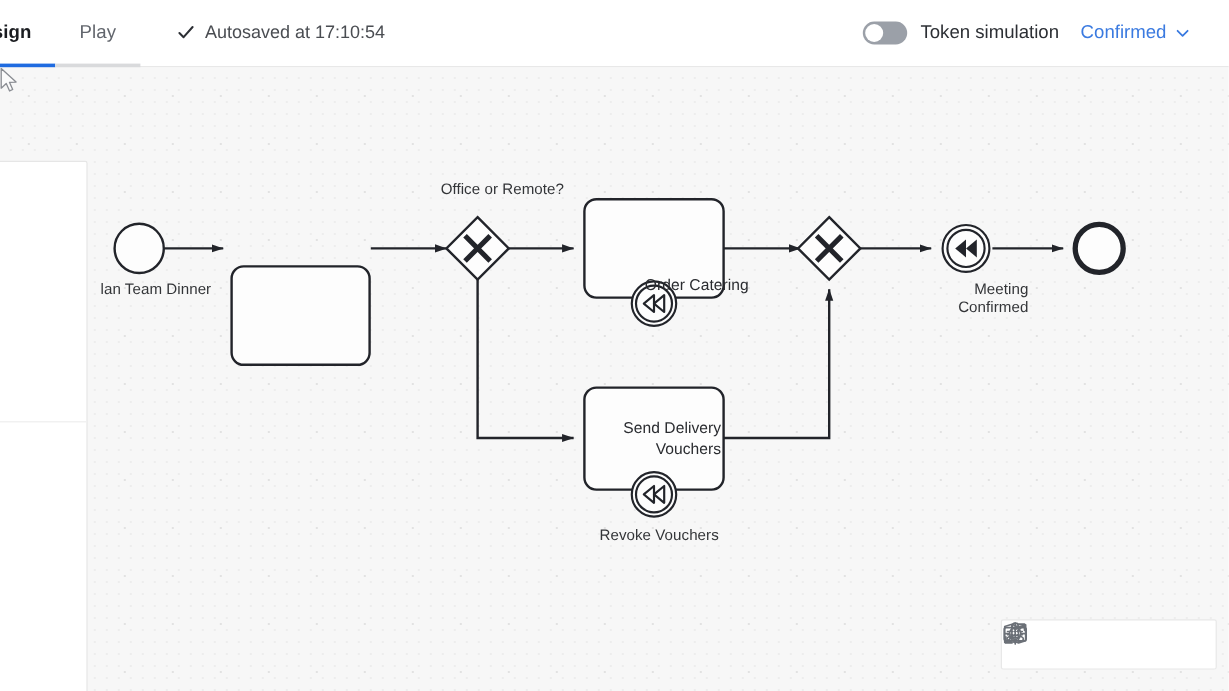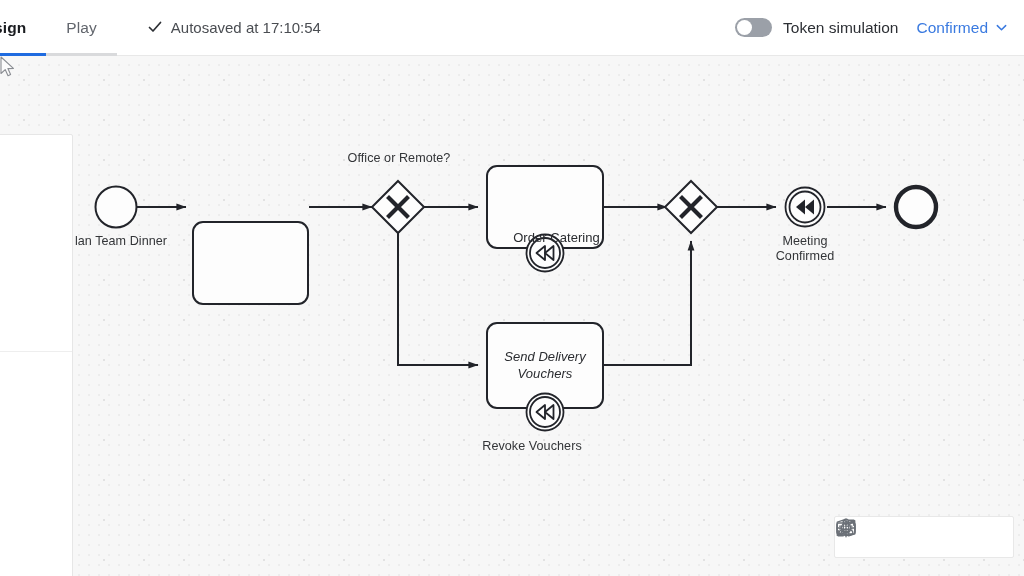--- a/index.html
+++ b/index.html
@@ -29,21 +29,21 @@
     position:absolute; left:0; right:0; bottom:0; height:3px; background:#1f6be0;
   }
   .tab.muted-underline .underline { background:#d9dadc; }
   .autosave {
     display:flex; gap:8px; margin-left:30px;
     font-size:15px; color:#4a4d52; white-space:nowrap;
   }
   .check-icon { width:16px; height:16px; display:block; }
   .topbar-right {
     margin-left:auto; display:flex; align-items:center; gap:18px;
-    padding-right:16px;
+    padding-right:32px;
   }
   .toggle-wrap { display:flex; align-items:center; gap:11px; cursor:pointer; }
   .toggle {
     width:37px; height:19px; border-radius:10px; background:#9ba0a8;
     position:relative; flex:none;
   }
   .toggle .knob {
     position:absolute; left:2px; top:2px; width:15px; height:15px;
     border-radius:50%; background:#ffffff;
   }
@@ -75,21 +75,21 @@
   }
   .palette-group { display:flex; flex-wrap:wrap; padding:4px 0; }
   .palette-group + .palette-group { border-top:1px solid #eeeeee; }
   .pal-item {
     width:52px; height:51px; display:flex; align-items:center; justify-content:center;
     cursor:pointer;
   }
 
   
   .lbl {
-    position:absolute; font-size:12.6px; color:#333538; text-align:center;
+    position:absolute; font-size:12.6px; color:#333538; text-align:right;
     line-height:15px; letter-spacing:.05px; white-space:pre; pointer-events:none;
   }
   .lbl.task { color:#2a2c30; font-size:13px; line-height:17px; }
 
   
   .bottom-toolbar {
     position:absolute; right:10px; bottom:18px; height:42px;
     background:#ffffff; border:1px solid #e8e8e8; border-radius:2px;
     display:flex; align-items:center; padding:0 6px; gap:4px; z-index:20;
   }
@@ -212,21 +212,21 @@
     </svg>
 
     <div class="lbl" style="left:66px; top:178px; width:110px;">lan Team Dinner</div>
 
 
     <div class="lbl" style="left:328px; top:95px; width:142px;">Office or Remote?</div>
 
     <div class="lbl task" style="left:489px; top:142px; width:135px;margin-top:31px;">Order Catering</div>
 
 
-    <div class="lbl task" style="left:489px; top:292px; width:112px;font-style:italic;">Send Delivery
+    <div class="lbl task" style="left:489px; top:292px; width:112px;">Send Delivery
 Vouchers</div>
 
     <div class="lbl" style="left:465px; top:383px; width:134px;">Revoke Vouchers</div>
 
     <div class="lbl" style="left:753px; top:178px; width:104px;">Meeting
 Confirmed</div>
 
     <div class="palette">
 
       <div class="palette-group">

